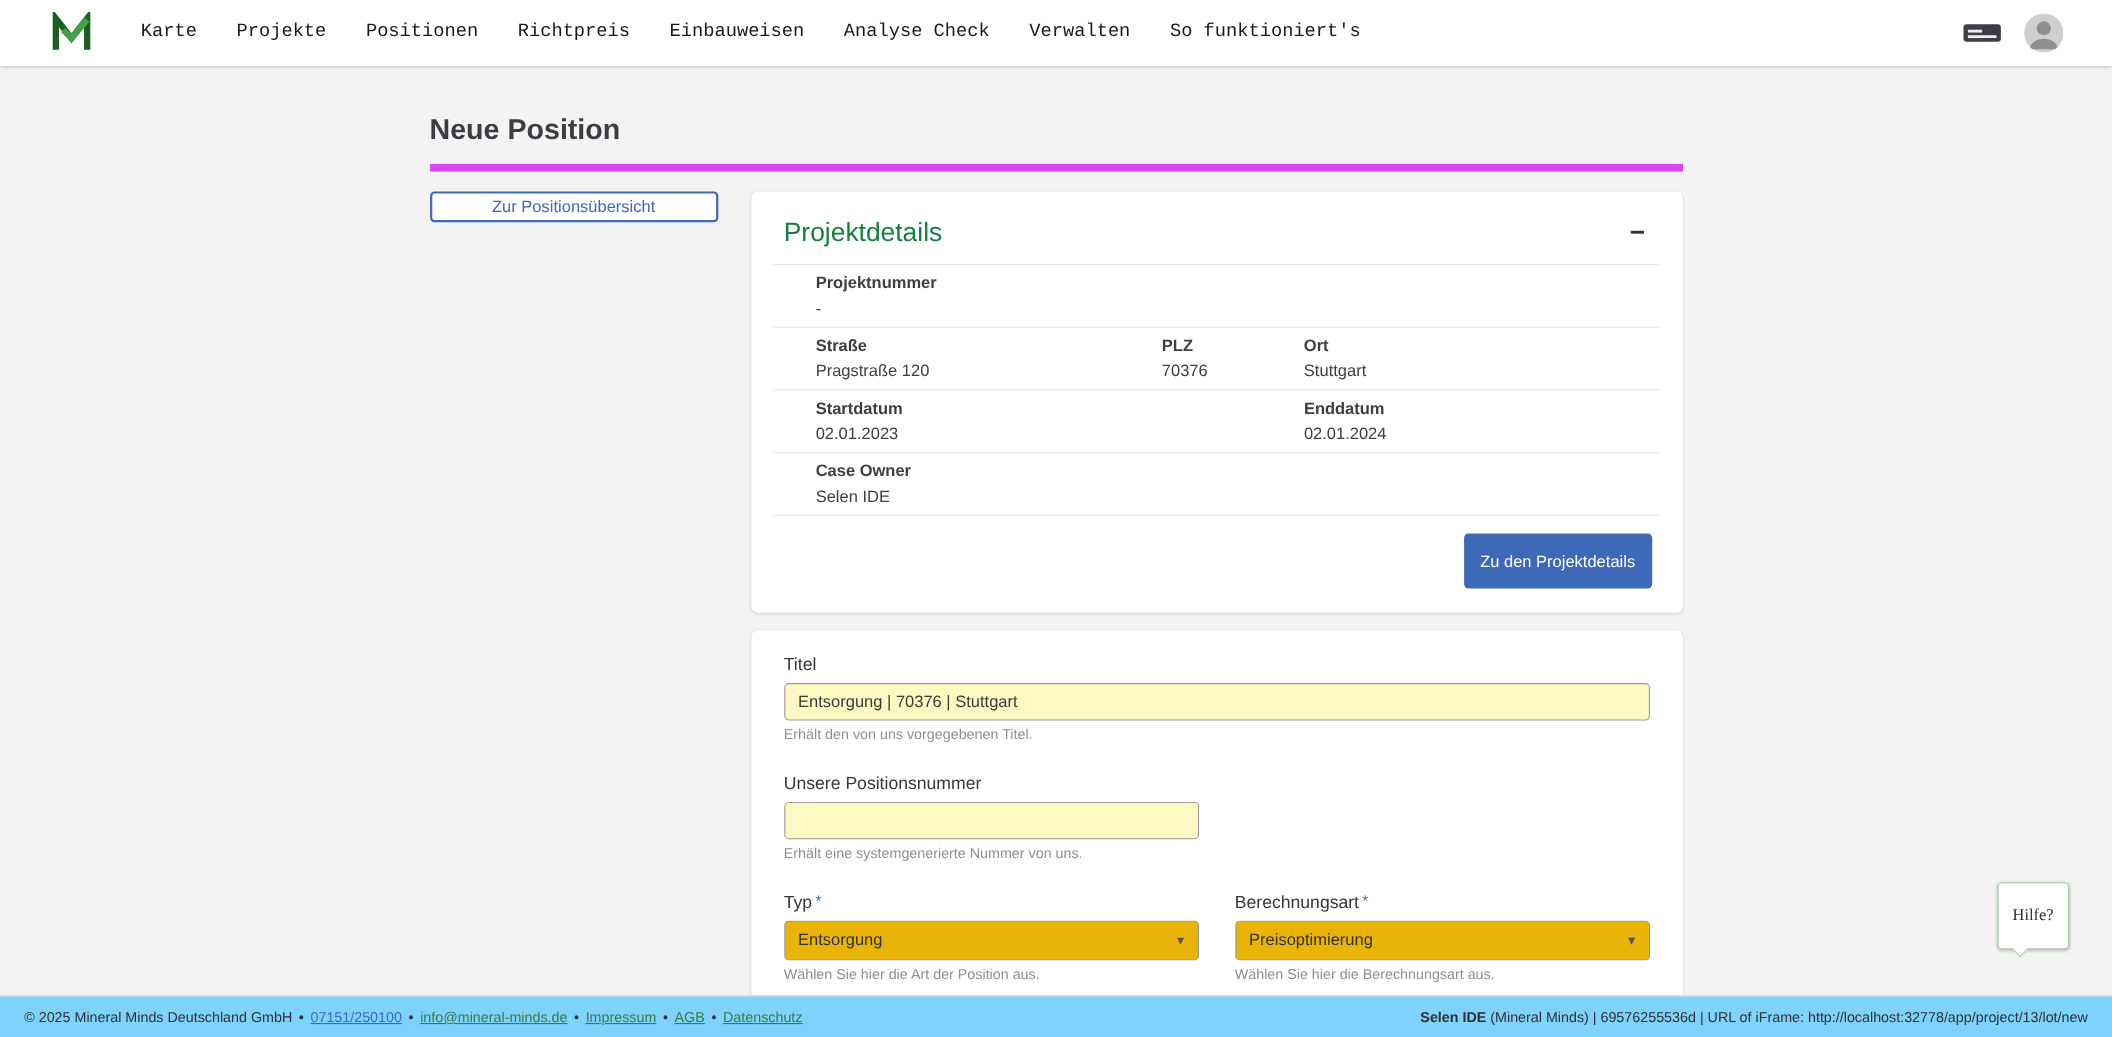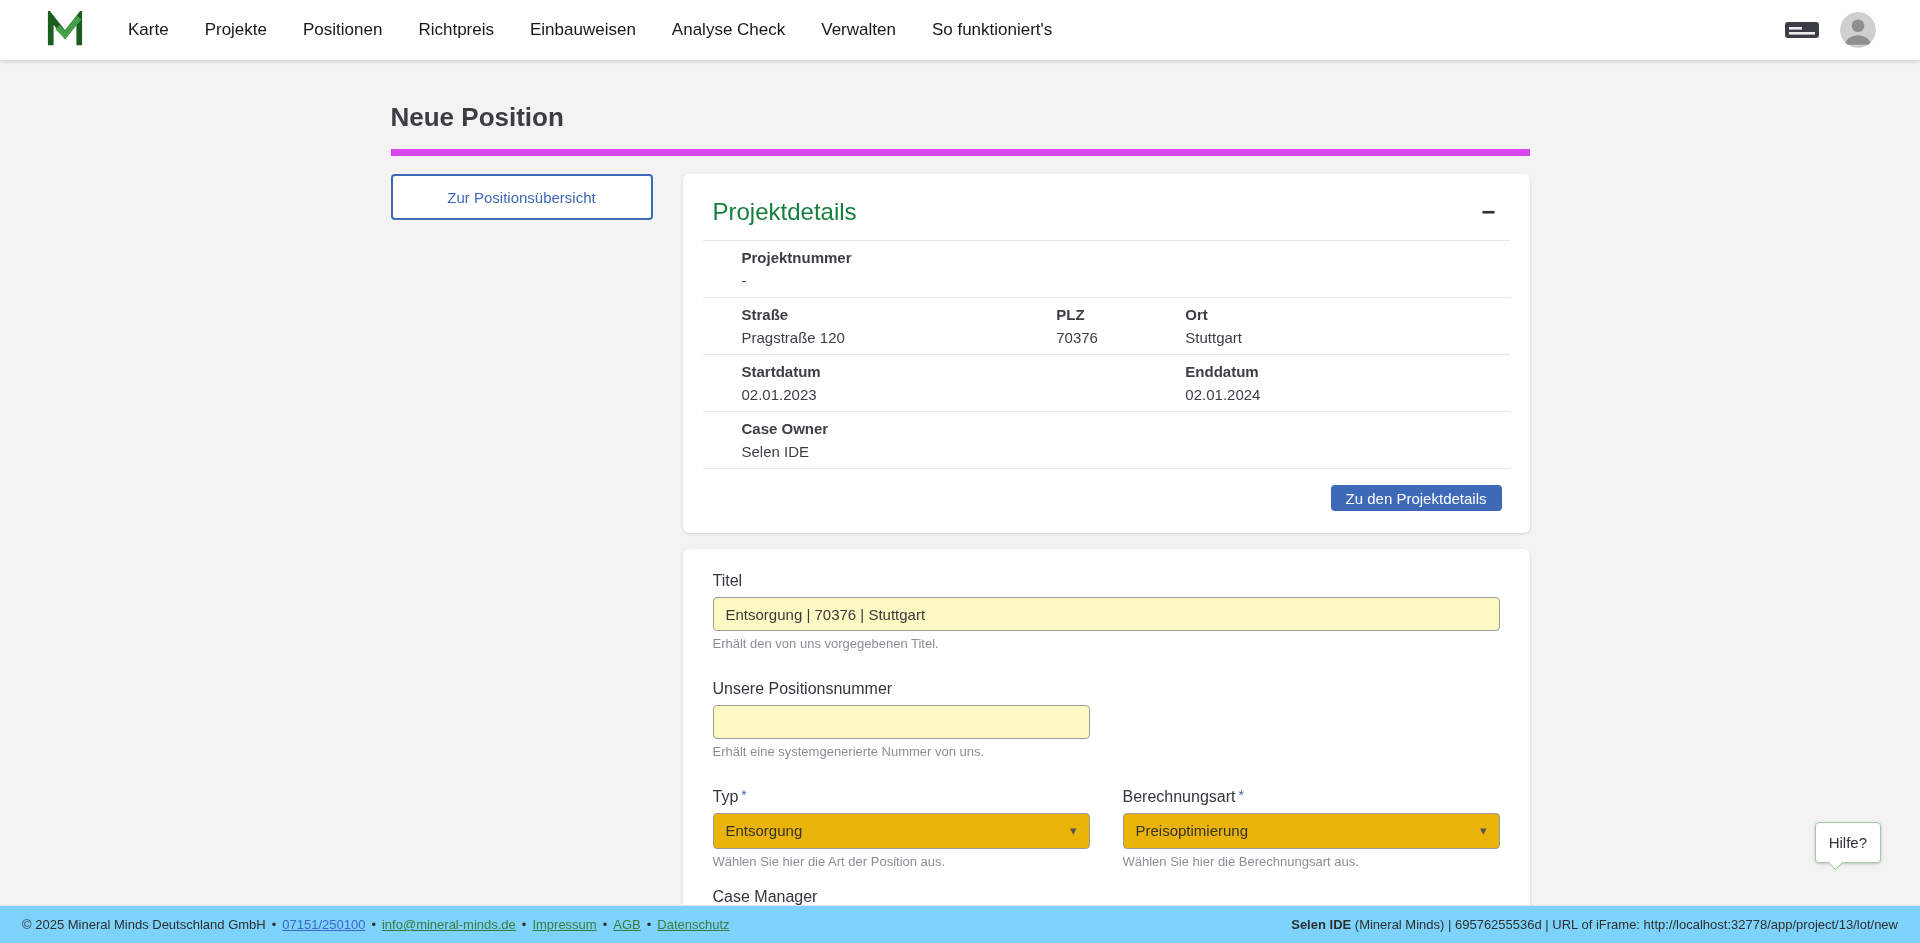--- a/index.html
+++ b/index.html
@@ -13,20 +13,21 @@
   }
 
   
   .navbar {
     height: 60px; background: #fff;
     display: flex; align-items: center;
     padding: 0 44px 0 46px;
     box-shadow: 0 1px 4px rgba(0,0,0,.18);
     position: relative; z-index: 10;
     flex: none;
+    font-family: Liberation Mono, monospace;
   }
   .logo { display: flex; align-items: center; }
   .main-nav { display: flex; gap: 36px; margin-left: 44px; }
   .main-nav a {
     font-size: 17px; color: #17181a; text-decoration: none;
     font-weight: 500; line-height: 60px; white-space: nowrap;
   }
   .nav-right { margin-left: auto; display: flex; align-items: center; gap: 20px; }
   .icon-btn { display: inline-flex; align-items: center; justify-content: center; cursor: pointer; background: none; border: none; padding: 0; }
   .avatar { width: 36px; height: 36px; border-radius: 50%; overflow: hidden; display: inline-flex; }
@@ -36,21 +37,21 @@
   .container { width: 1139px; margin: 0 auto; padding-top: 42px; }
   .page-title {
     font-size: 26px; font-weight: 700; color: #3a3d42;
     margin: 0; padding-bottom: 16px; border-bottom: 7px solid #d946ef;
   }
   .columns { display: flex; gap: 30px; margin-top: 18px; align-items: flex-start; }
   .left-col { width: 262px; flex: none; }
   .right-col { flex: 1 1 auto; min-width: 0; }
 
   .btn-outline {
-    width: 100%; height: 46px;
+    width: 100%; height: 28px;
     background: #fff; border: 2px solid #3e68b8; color: #3e68b8;
     border-radius: 4px; font-size: 15px; cursor: pointer;
     font-family: "Liberation Sans", sans-serif;
   }
 
   .card {
     background: #fff; border-radius: 6px;
     box-shadow: 0 1px 3px rgba(0,0,0,.14);
   }
 
@@ -67,21 +68,21 @@
   .ptable { margin: 0 20px; border-top: 1px solid #e7e7e7; }
   .prow { display: grid; border-bottom: 1px solid #e7e7e7; padding: 7px 0; }
   .cols2 { grid-template-columns: 55% 45%; }
   .cols3 { grid-template-columns: 39% 16% 45%; }
   .cell { padding-left: 39px; }
   .flabel { font-size: 15px; font-weight: 700; color: #3b3e43; line-height: 1.3; }
   .fvalue { font-size: 15px; color: #3b3e43; line-height: 1.3; margin-top: 3px; }
   .card-actions { display: flex; justify-content: flex-end; padding: 16px 28px 22px; }
   .btn-primary {
     background: #3e68b8; color: #fff; border: none; border-radius: 4px;
-    height: 26px; padding: 0 15px; font-size: 15px; cursor: pointer;
+    height: 50px; padding: 0 15px; font-size: 15px; cursor: pointer;
     font-family: "Liberation Sans", sans-serif;
   }
 
   
   .form-card { margin-top: 16px; padding: 22px 30px 30px; }
   .form-label { font-size: 16px; color: #33363b; margin-bottom: 6px; display: block; line-height: 1.25; }
   .req { color: #3e68b8; margin-left: 3px; font-size: 14px; vertical-align: top; }
   .text-input {
     width: 100%; height: 34px;
     border: 1px solid #9b9b9b; border-radius: 4px;
@@ -97,23 +98,23 @@
     height: 36px; border: 1px solid #9b9b9b; border-radius: 4px;
     display: flex; align-items: center; justify-content: space-between;
     padding: 0 12px; font-size: 15px; color: #333; background: #eab308; cursor: pointer;
   }
   .caret { color: #555; font-size: 13px; }
 
   
   .help-btn {
     position: fixed; right: 39px; bottom: 80px;
     background: #fff; border: 1px solid #a3c9a3; border-radius: 4px;
-    padding: 11px 13px; font-size: 15px; color: #2f3237;
+    padding: 21px 13px; font-size: 15px; color: #2f3237;
     box-shadow: 0 1px 3px rgba(0,0,0,.22); cursor: pointer; z-index: 20;
-    font-family: Liberation Sans, sans-serif;
+    font-family: Liberation Serif, serif;
   }
   .help-btn::after {
     content: ""; position: absolute; left: 14px; bottom: -6px;
     width: 10px; height: 10px; background: #fff;
     border-right: 1px solid #a3c9a3; border-bottom: 1px solid #a3c9a3;
     transform: rotate(45deg);
   }
 
   
   footer {

